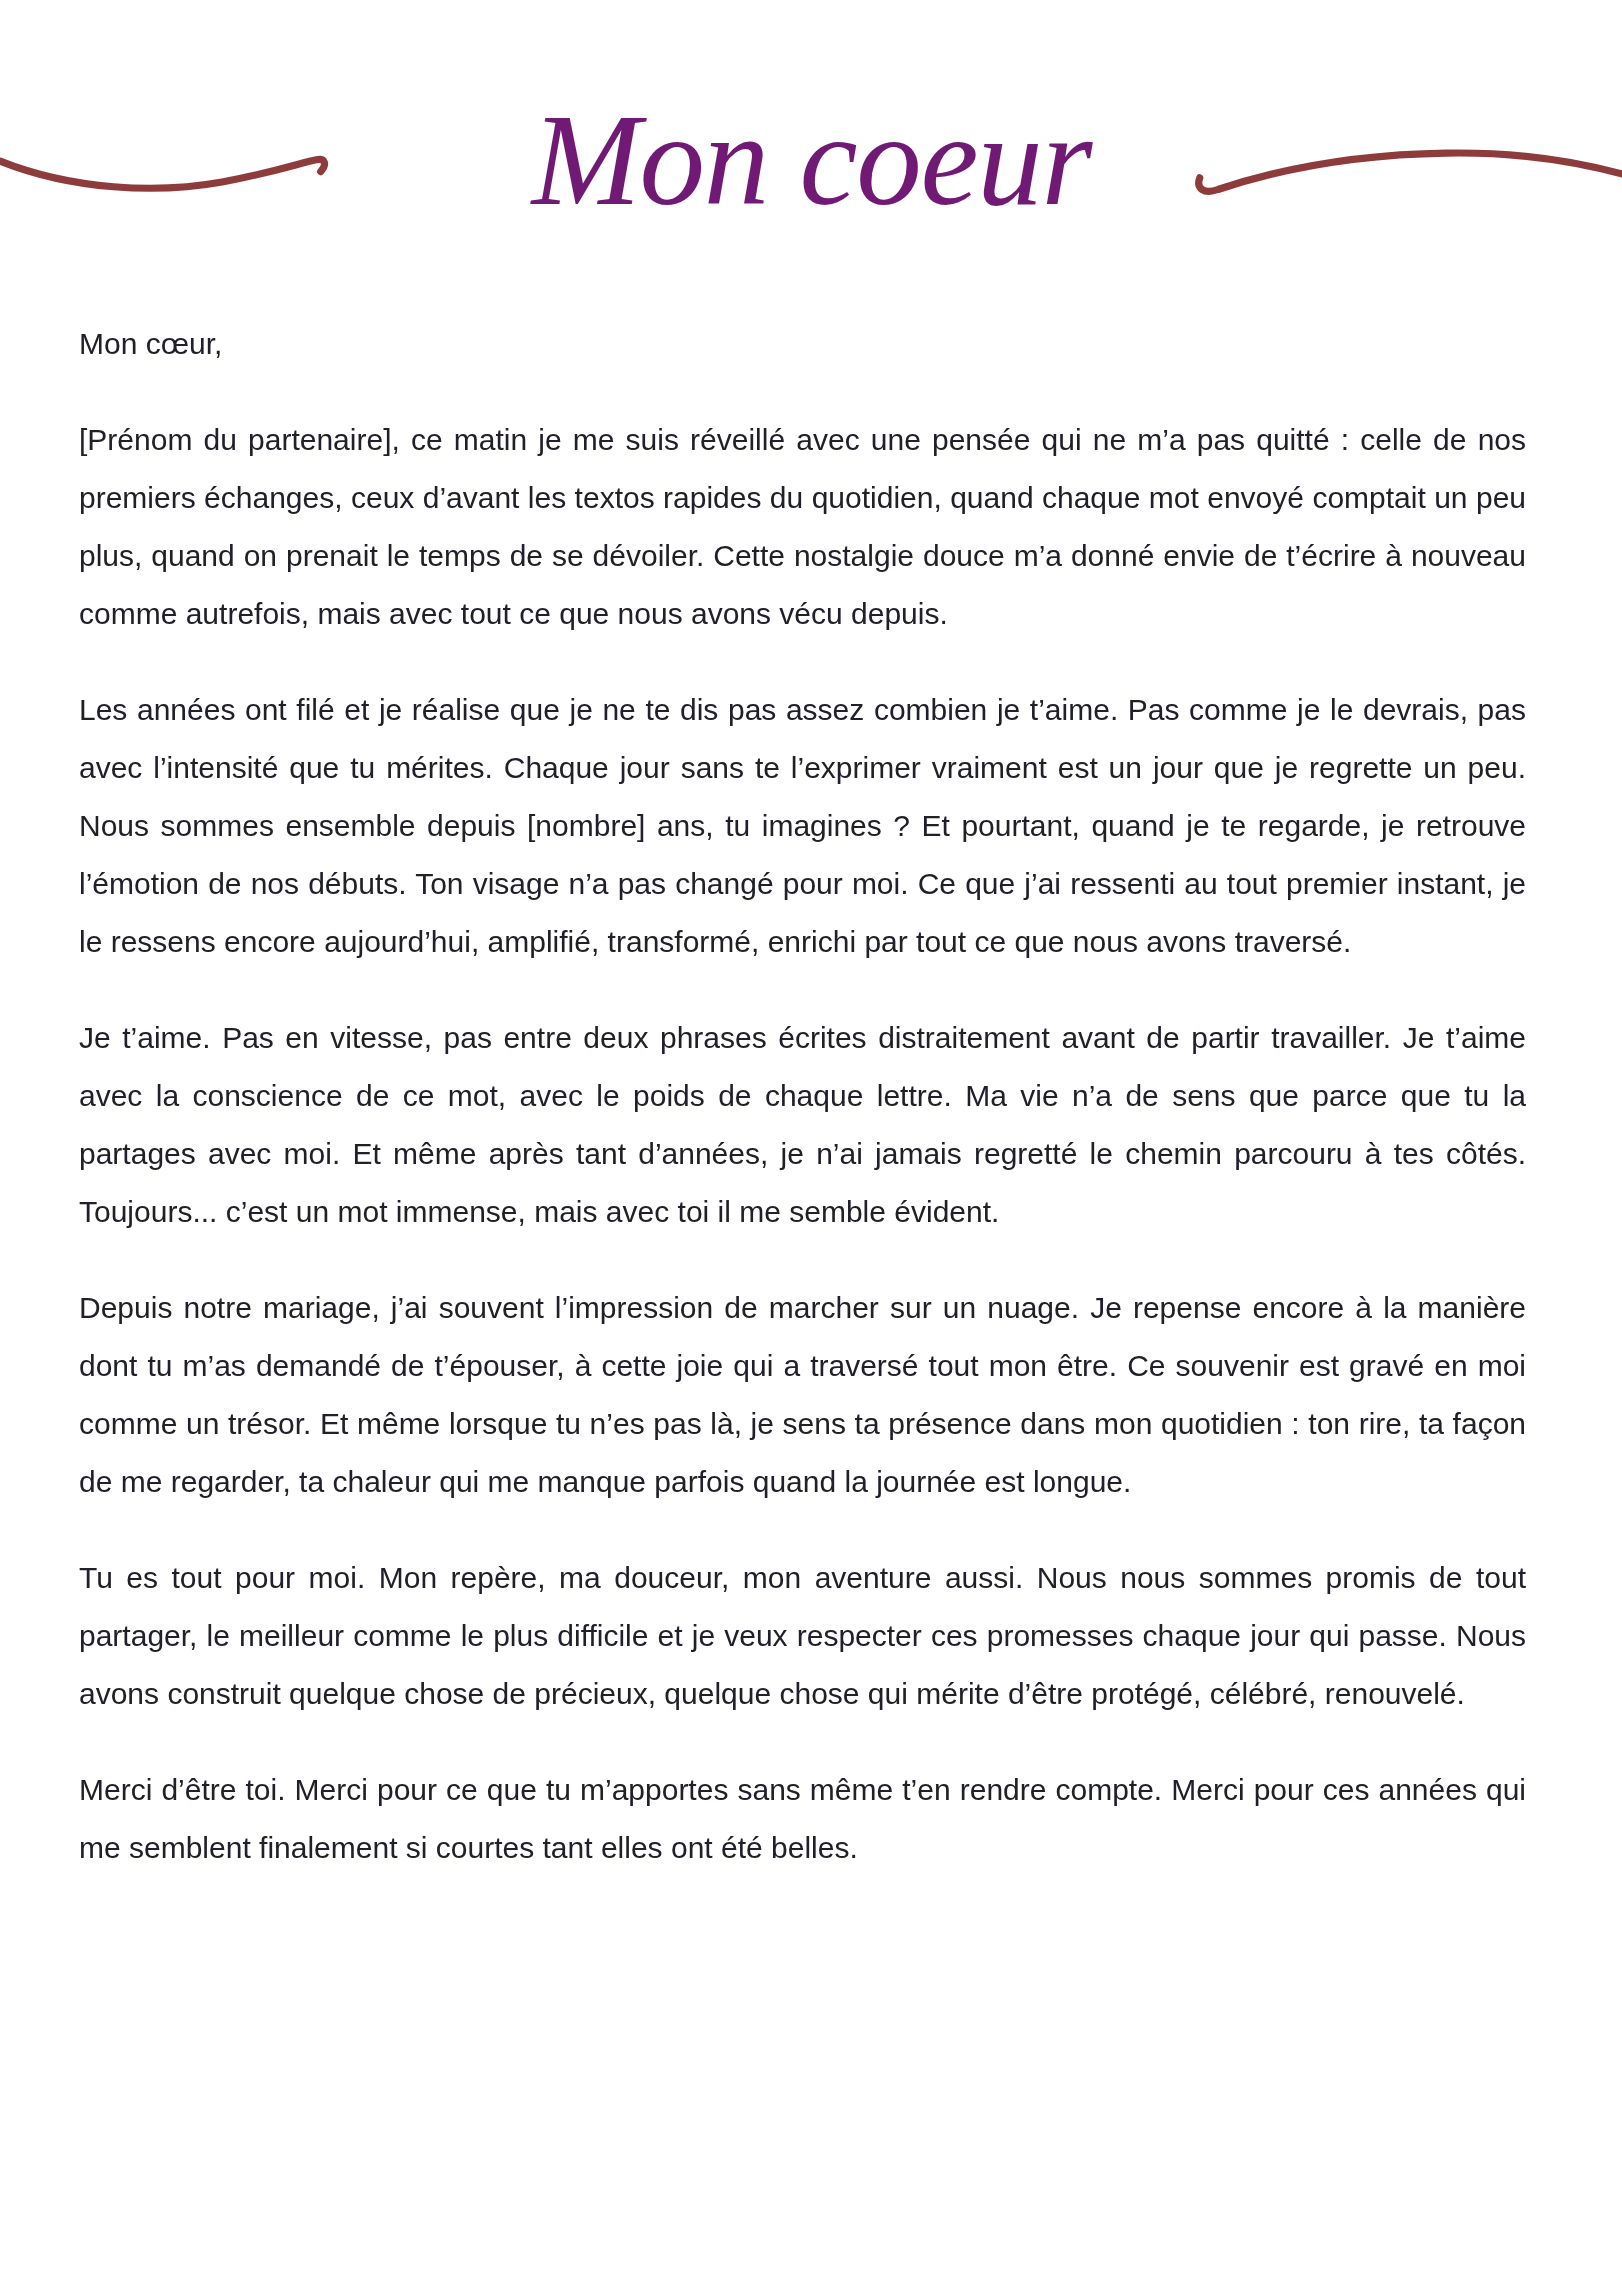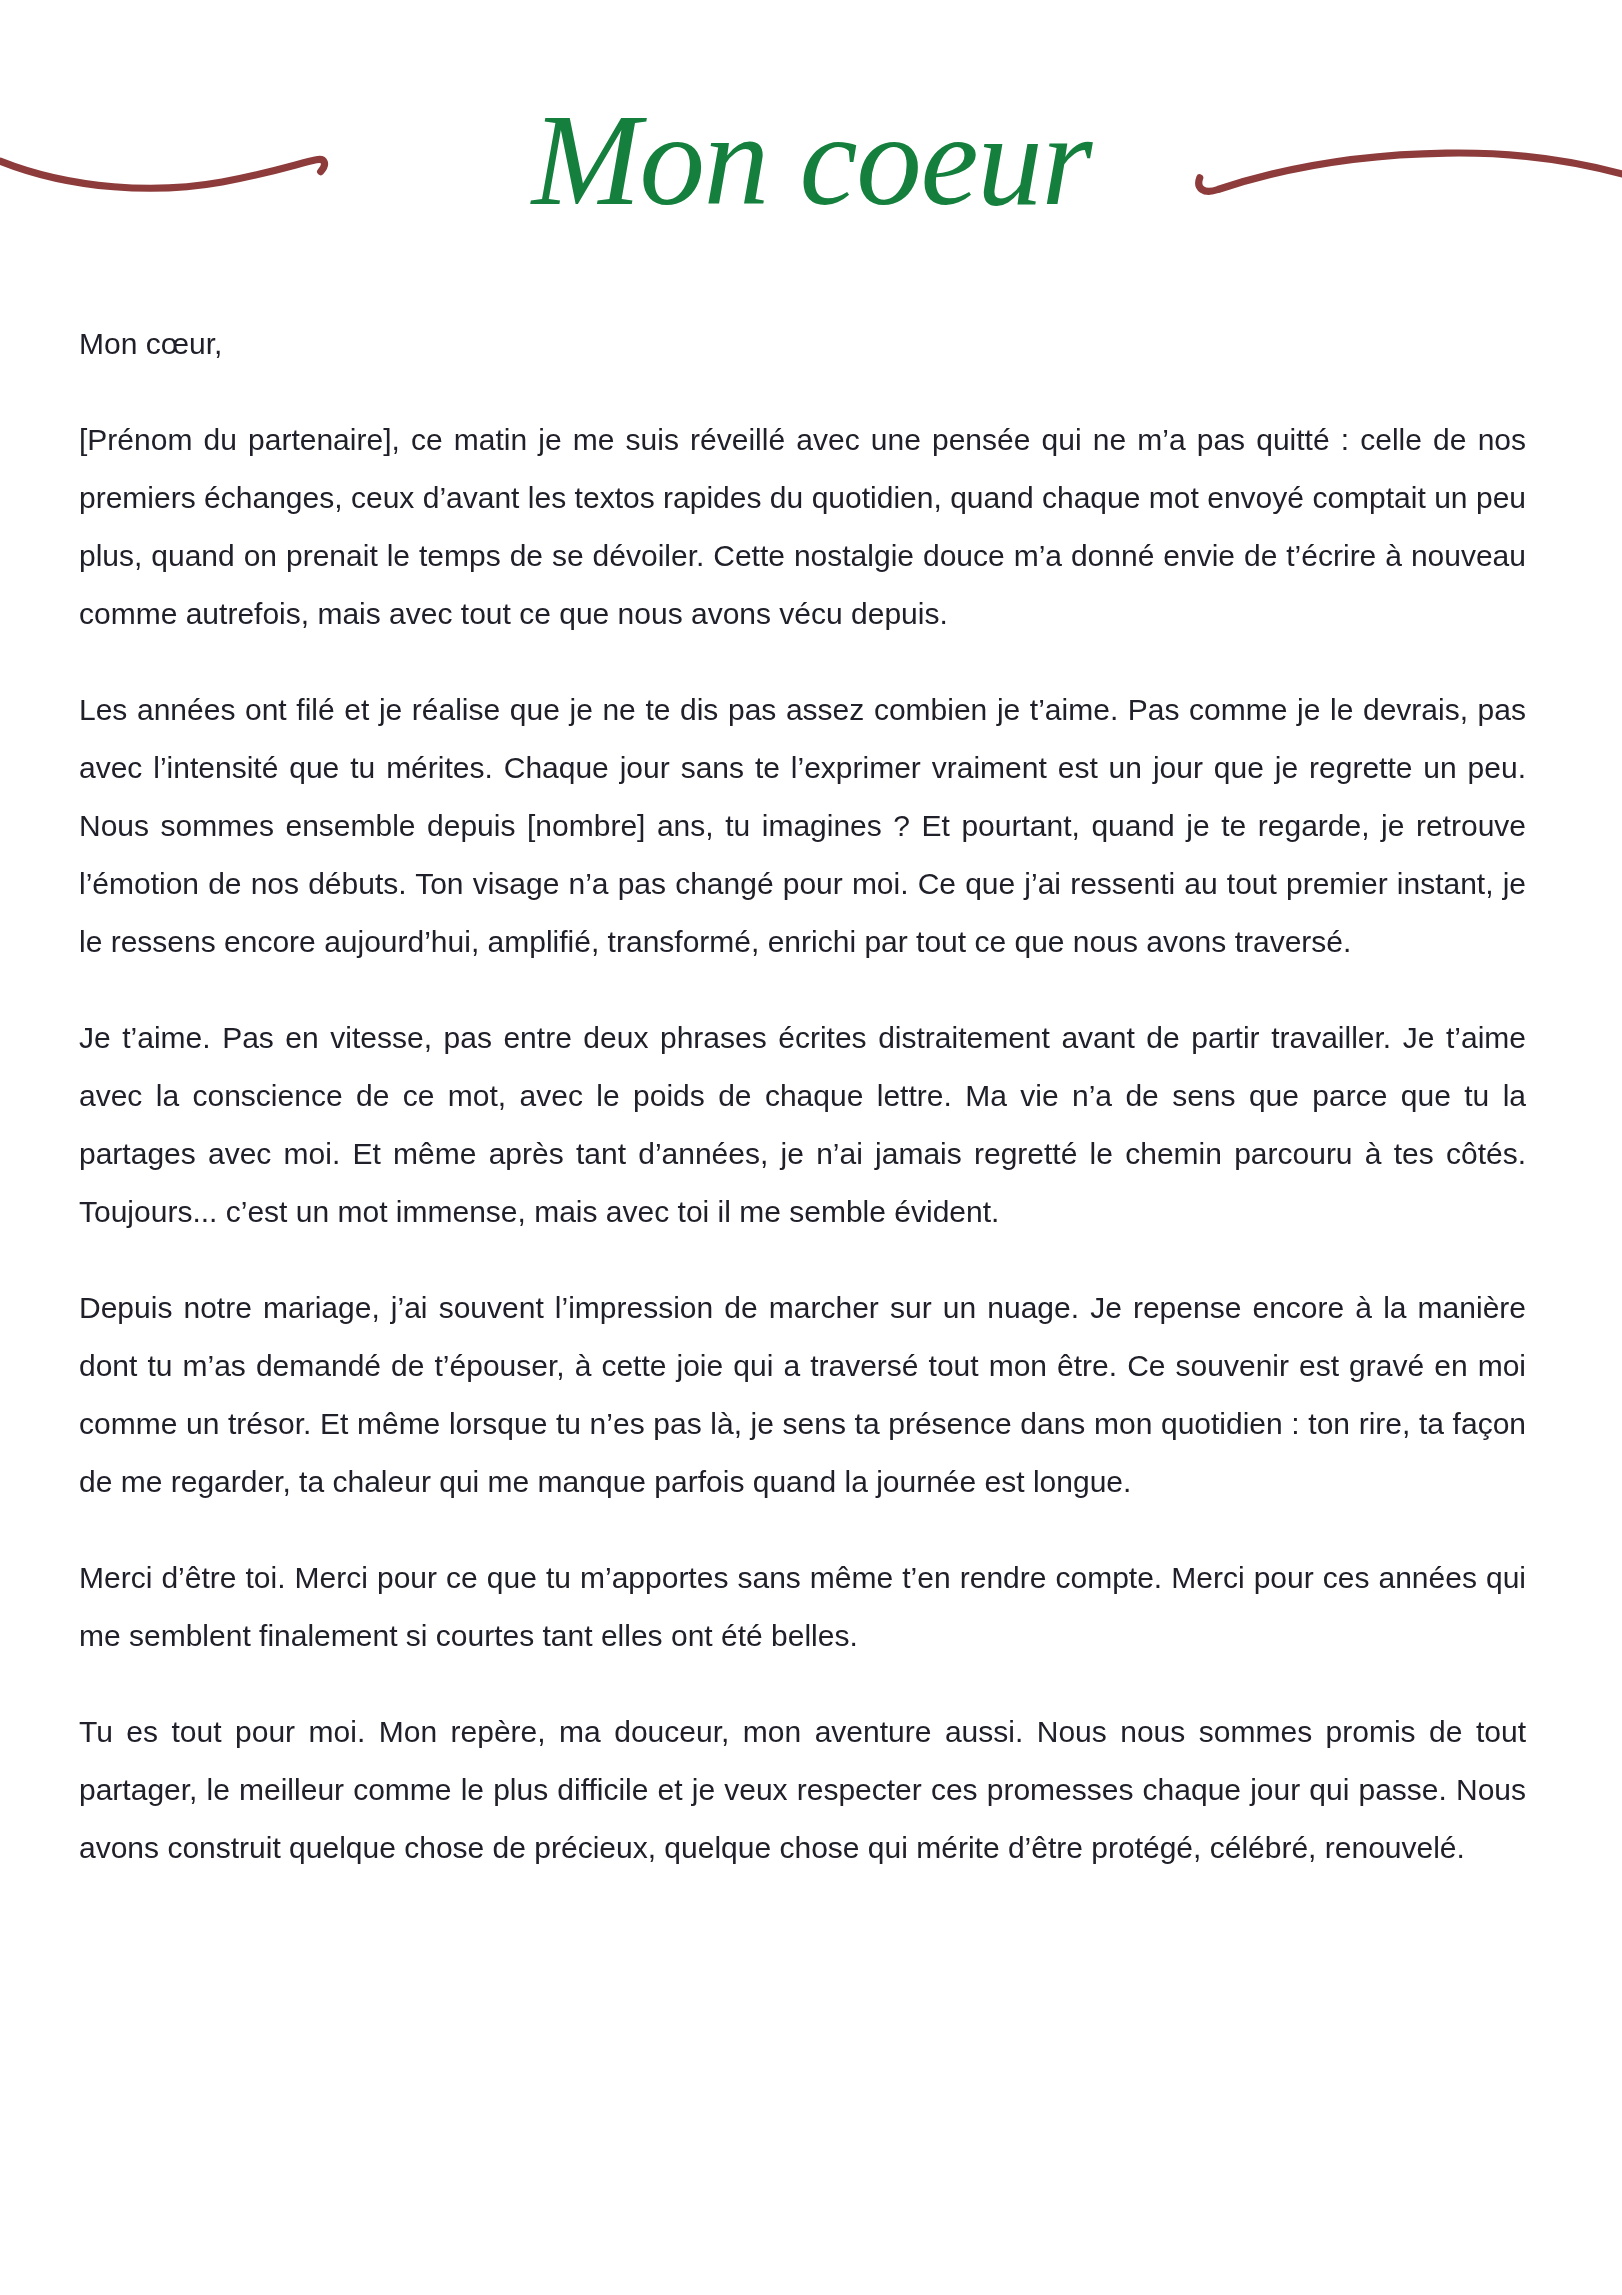--- a/index.html
+++ b/index.html
@@ -38,21 +38,21 @@
     position: absolute;
     top: 78px;
     left: 0;
     width: 100%;
     text-align: center;
     font-family: "Liberation Serif", "DejaVu Serif", serif;
     font-style: italic;
     font-weight: normal;
     font-size: 131px;
     line-height: 163px;
-    color: #15803d;
+    color: #701a75;
     letter-spacing: -1.3px;
   }
   .letter {
     padding: 7.8px 81px 0 79px;
     color: #20202a;
     font-size: 30px;
     line-height: 58px;
     text-align: justify;
   }
   .letter p {
@@ -75,18 +75,18 @@
       <path d="M 16 52 C 10 68, 22 78, 44 70 C 140 38, 260 16, 395 14 C 505 12, 595 27, 665 46" stroke="#8e3b3b" stroke-width="11" stroke-linecap="round"></path>
     </svg>
   </div>
 
   <div class="letter">
     <p>Mon cœur,</p>
     <p>[Prénom du partenaire], ce matin je me suis réveillé avec une pensée qui ne m’a pas quitté : celle de nos premiers échanges, ceux d’avant les textos rapides du quotidien, quand chaque mot envoyé comptait un peu plus, quand on prenait le temps de se dévoiler. Cette nostalgie douce m’a donné envie de t’écrire à nouveau comme autrefois, mais avec tout ce que nous avons vécu depuis.</p>
     <p>Les années ont filé et je réalise que je ne te dis pas assez combien je t’aime. Pas comme je le devrais, pas avec l’intensité que tu mérites. Chaque jour sans te l’exprimer vraiment est un jour que je regrette un peu. Nous sommes ensemble depuis [nombre] ans, tu imagines ? Et pourtant, quand je te regarde, je retrouve l’émotion de nos débuts. Ton visage n’a pas changé pour moi. Ce que j’ai ressenti au tout premier instant, je le ressens encore aujourd’hui, amplifié, transformé, enrichi par tout ce que nous avons traversé.</p>
     <p>Je t’aime. Pas en vitesse, pas entre deux phrases écrites distraitement avant de partir travailler. Je t’aime avec la conscience de ce mot, avec le poids de chaque lettre. Ma vie n’a de sens que parce que tu la partages avec moi. Et même après tant d’années, je n’ai jamais regretté le chemin parcouru à tes côtés. Toujours... c’est un mot immense, mais avec toi il me semble évident.</p>
     <p>Depuis notre mariage, j’ai souvent l’impression de marcher sur un nuage. Je repense encore à la manière dont tu m’as demandé de t’épouser, à cette joie qui a traversé tout mon être. Ce souvenir est gravé en moi comme un trésor. Et même lorsque tu n’es pas là, je sens ta présence dans mon quotidien : ton rire, ta façon de me regarder, ta chaleur qui me manque parfois quand la journée est longue.</p>
+    <p>Tu es tout pour moi. Mon repère, ma douceur, mon aventure aussi. Nous nous sommes promis de tout partager, le meilleur comme le plus difficile et je veux respecter ces promesses chaque jour qui passe. Nous avons construit quelque chose de précieux, quelque chose qui mérite d’être protégé, célébré, renouvelé.</p>
     <p>Merci d’être toi. Merci pour ce que tu m’apportes sans même t’en rendre compte. Merci pour ces années qui me semblent finalement si courtes tant elles ont été belles.</p>
-    <p>Tu es tout pour moi. Mon repère, ma douceur, mon aventure aussi. Nous nous sommes promis de tout partager, le meilleur comme le plus difficile et je veux respecter ces promesses chaque jour qui passe. Nous avons construit quelque chose de précieux, quelque chose qui mérite d’être protégé, célébré, renouvelé.</p>
   </div>
 
 </div>
 
 
 </body></html>

